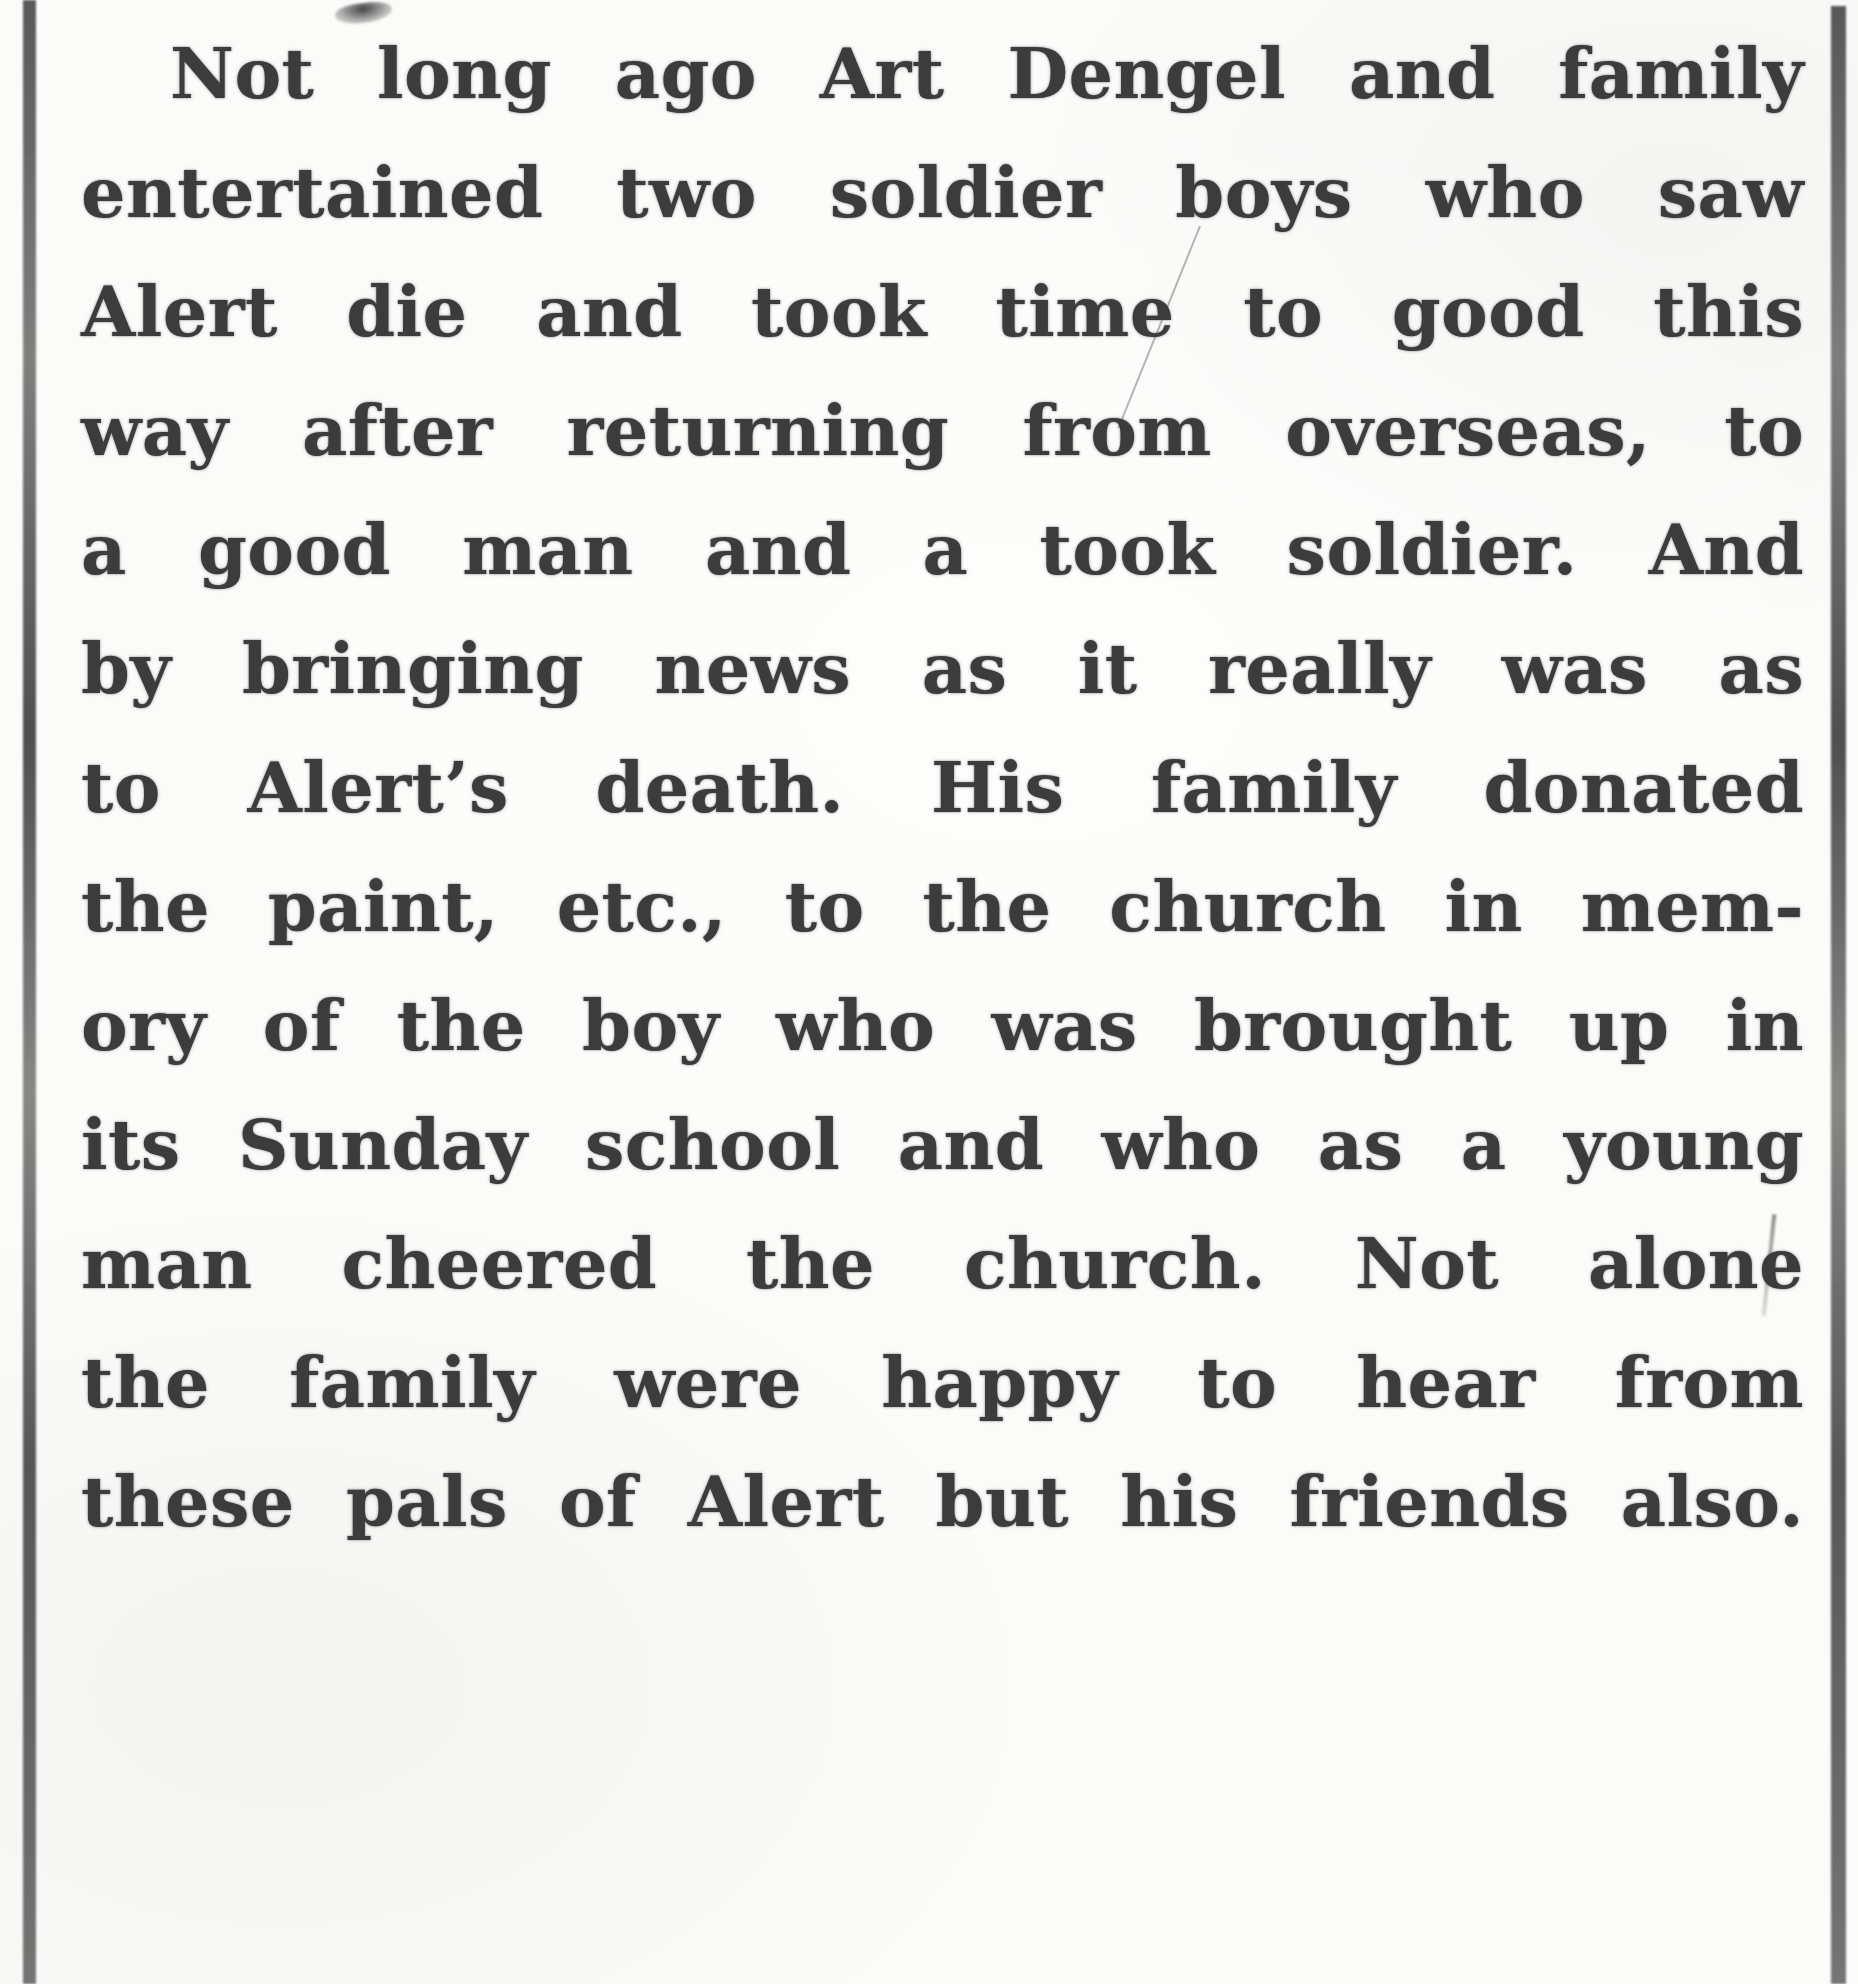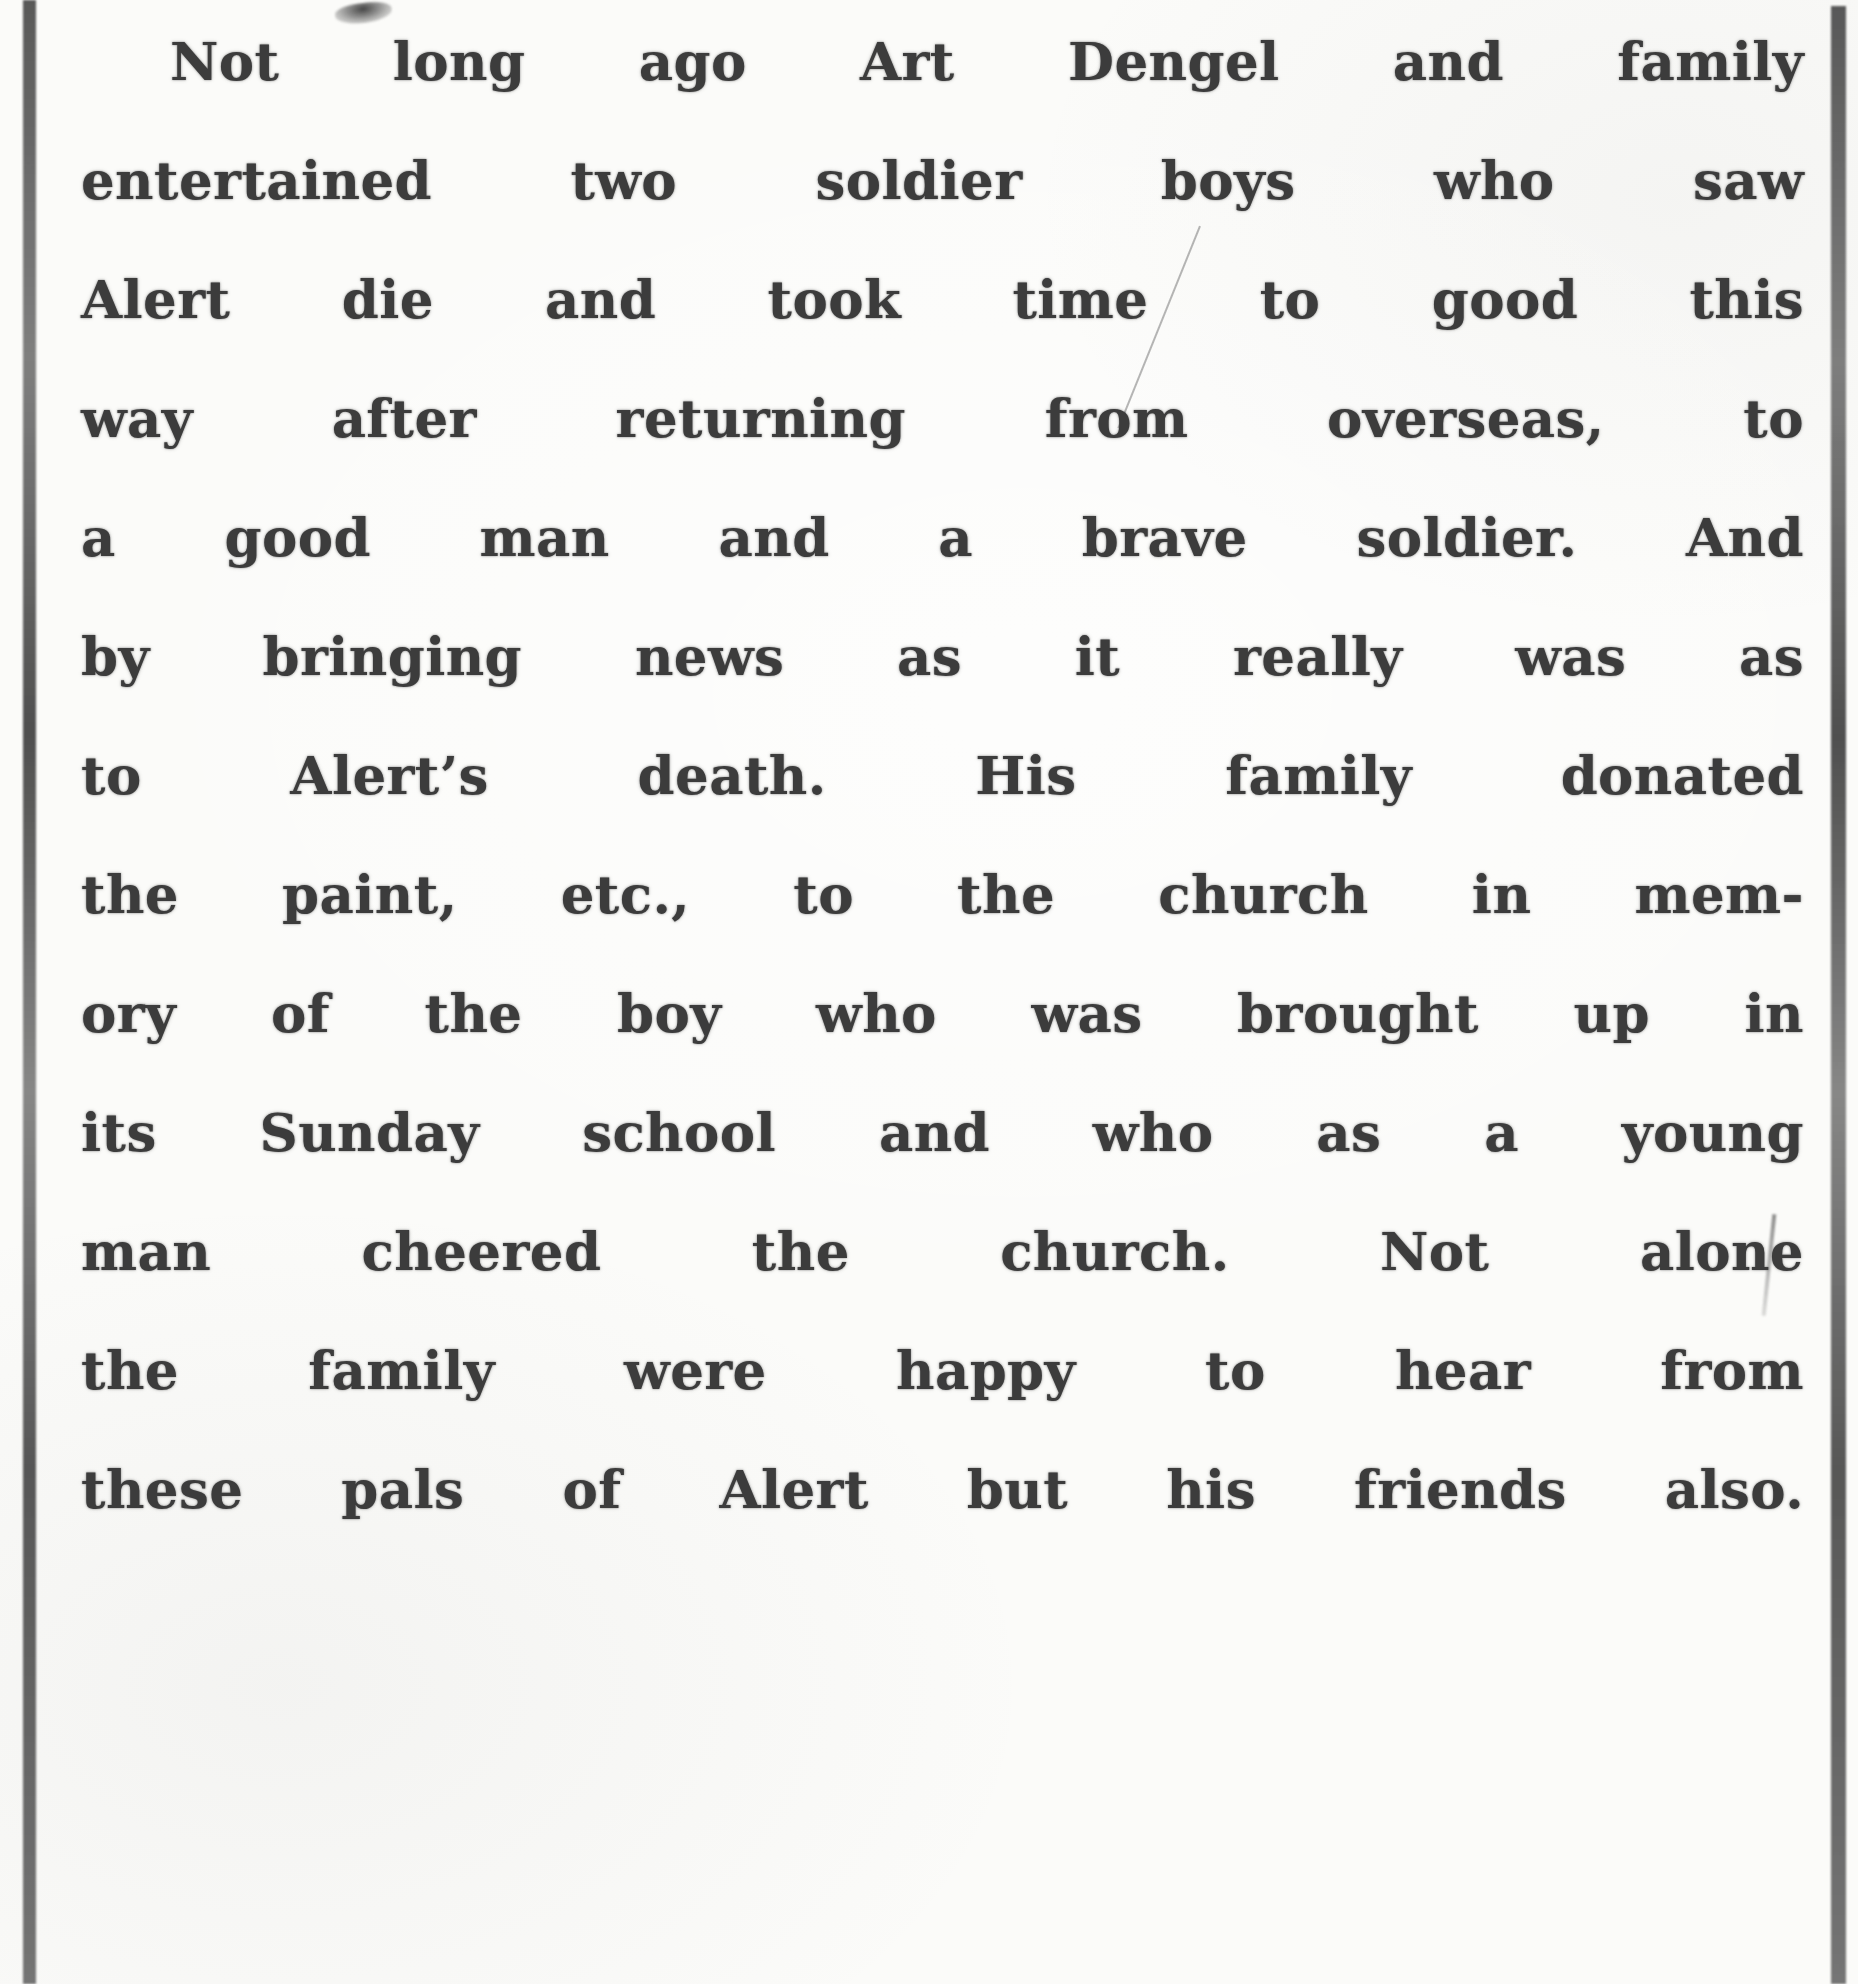--- a/index.html
+++ b/index.html
@@ -31,25 +31,25 @@
       rgba(58,58,58,0.85) 74%, rgba(72,72,72,0.75) 100%);
     filter: blur(0.9px);
   }
   .rule-left  { left: 23px;  width: 13px; }
   .rule-right { left: 1831px; width: 14.7px; top: 6.2px; }
 
   
   .text-block {
     position: absolute;
     left: 81px;
-    top: 2px;
+    top: 14px;
     width: 1723px;
     font-family: "DejaVu Serif", "Liberation Serif", serif;
     font-weight: bold;
-    font-size: 53px;
+    font-size: 70px;
     line-height: 119px;
     letter-spacing: 0.4px;
     color: var(--ink, #3c3c3c);
     text-shadow: 0 0 1.9px rgba(35,35,35,0.55), 0 0 4.6px rgba(60,60,60,0.18);
     filter: blur(0.5px);
   }
   .line {
     height: 119px;
     white-space: nowrap;
     text-align: justify;
@@ -98,21 +98,21 @@
 
   <div class="smudge-top"></div>
   <div class="scratch"></div>
   <div class="smudge-donated"></div>
 
   <div class="text-block">
     <div class="line first">Not long ago Art Dengel and family</div>
     <div class="line">entertained two soldier boys who saw</div>
     <div class="line">Alert die and took time to good this</div>
     <div class="line">way after returning from overseas, to</div>
-    <div class="line">a good man and a brave soldier.  And</div>
+    <div class="line">a good man and a took soldier.  And</div>
     <div class="line">by bringing news as it really was as</div>
     <div class="line">to Alert’s death. His family donated</div>
     <div class="line">the paint, etc., to the church in mem-</div>
     <div class="line">ory of the boy who was brought up in</div>
     <div class="line">its Sunday school and who as a young</div>
     <div class="line">man cheered the church.  Not alone</div>
     <div class="line">the family were happy to hear from</div>
     <div class="line">these pals of Alert but his friends also.</div>
   </div>
 

